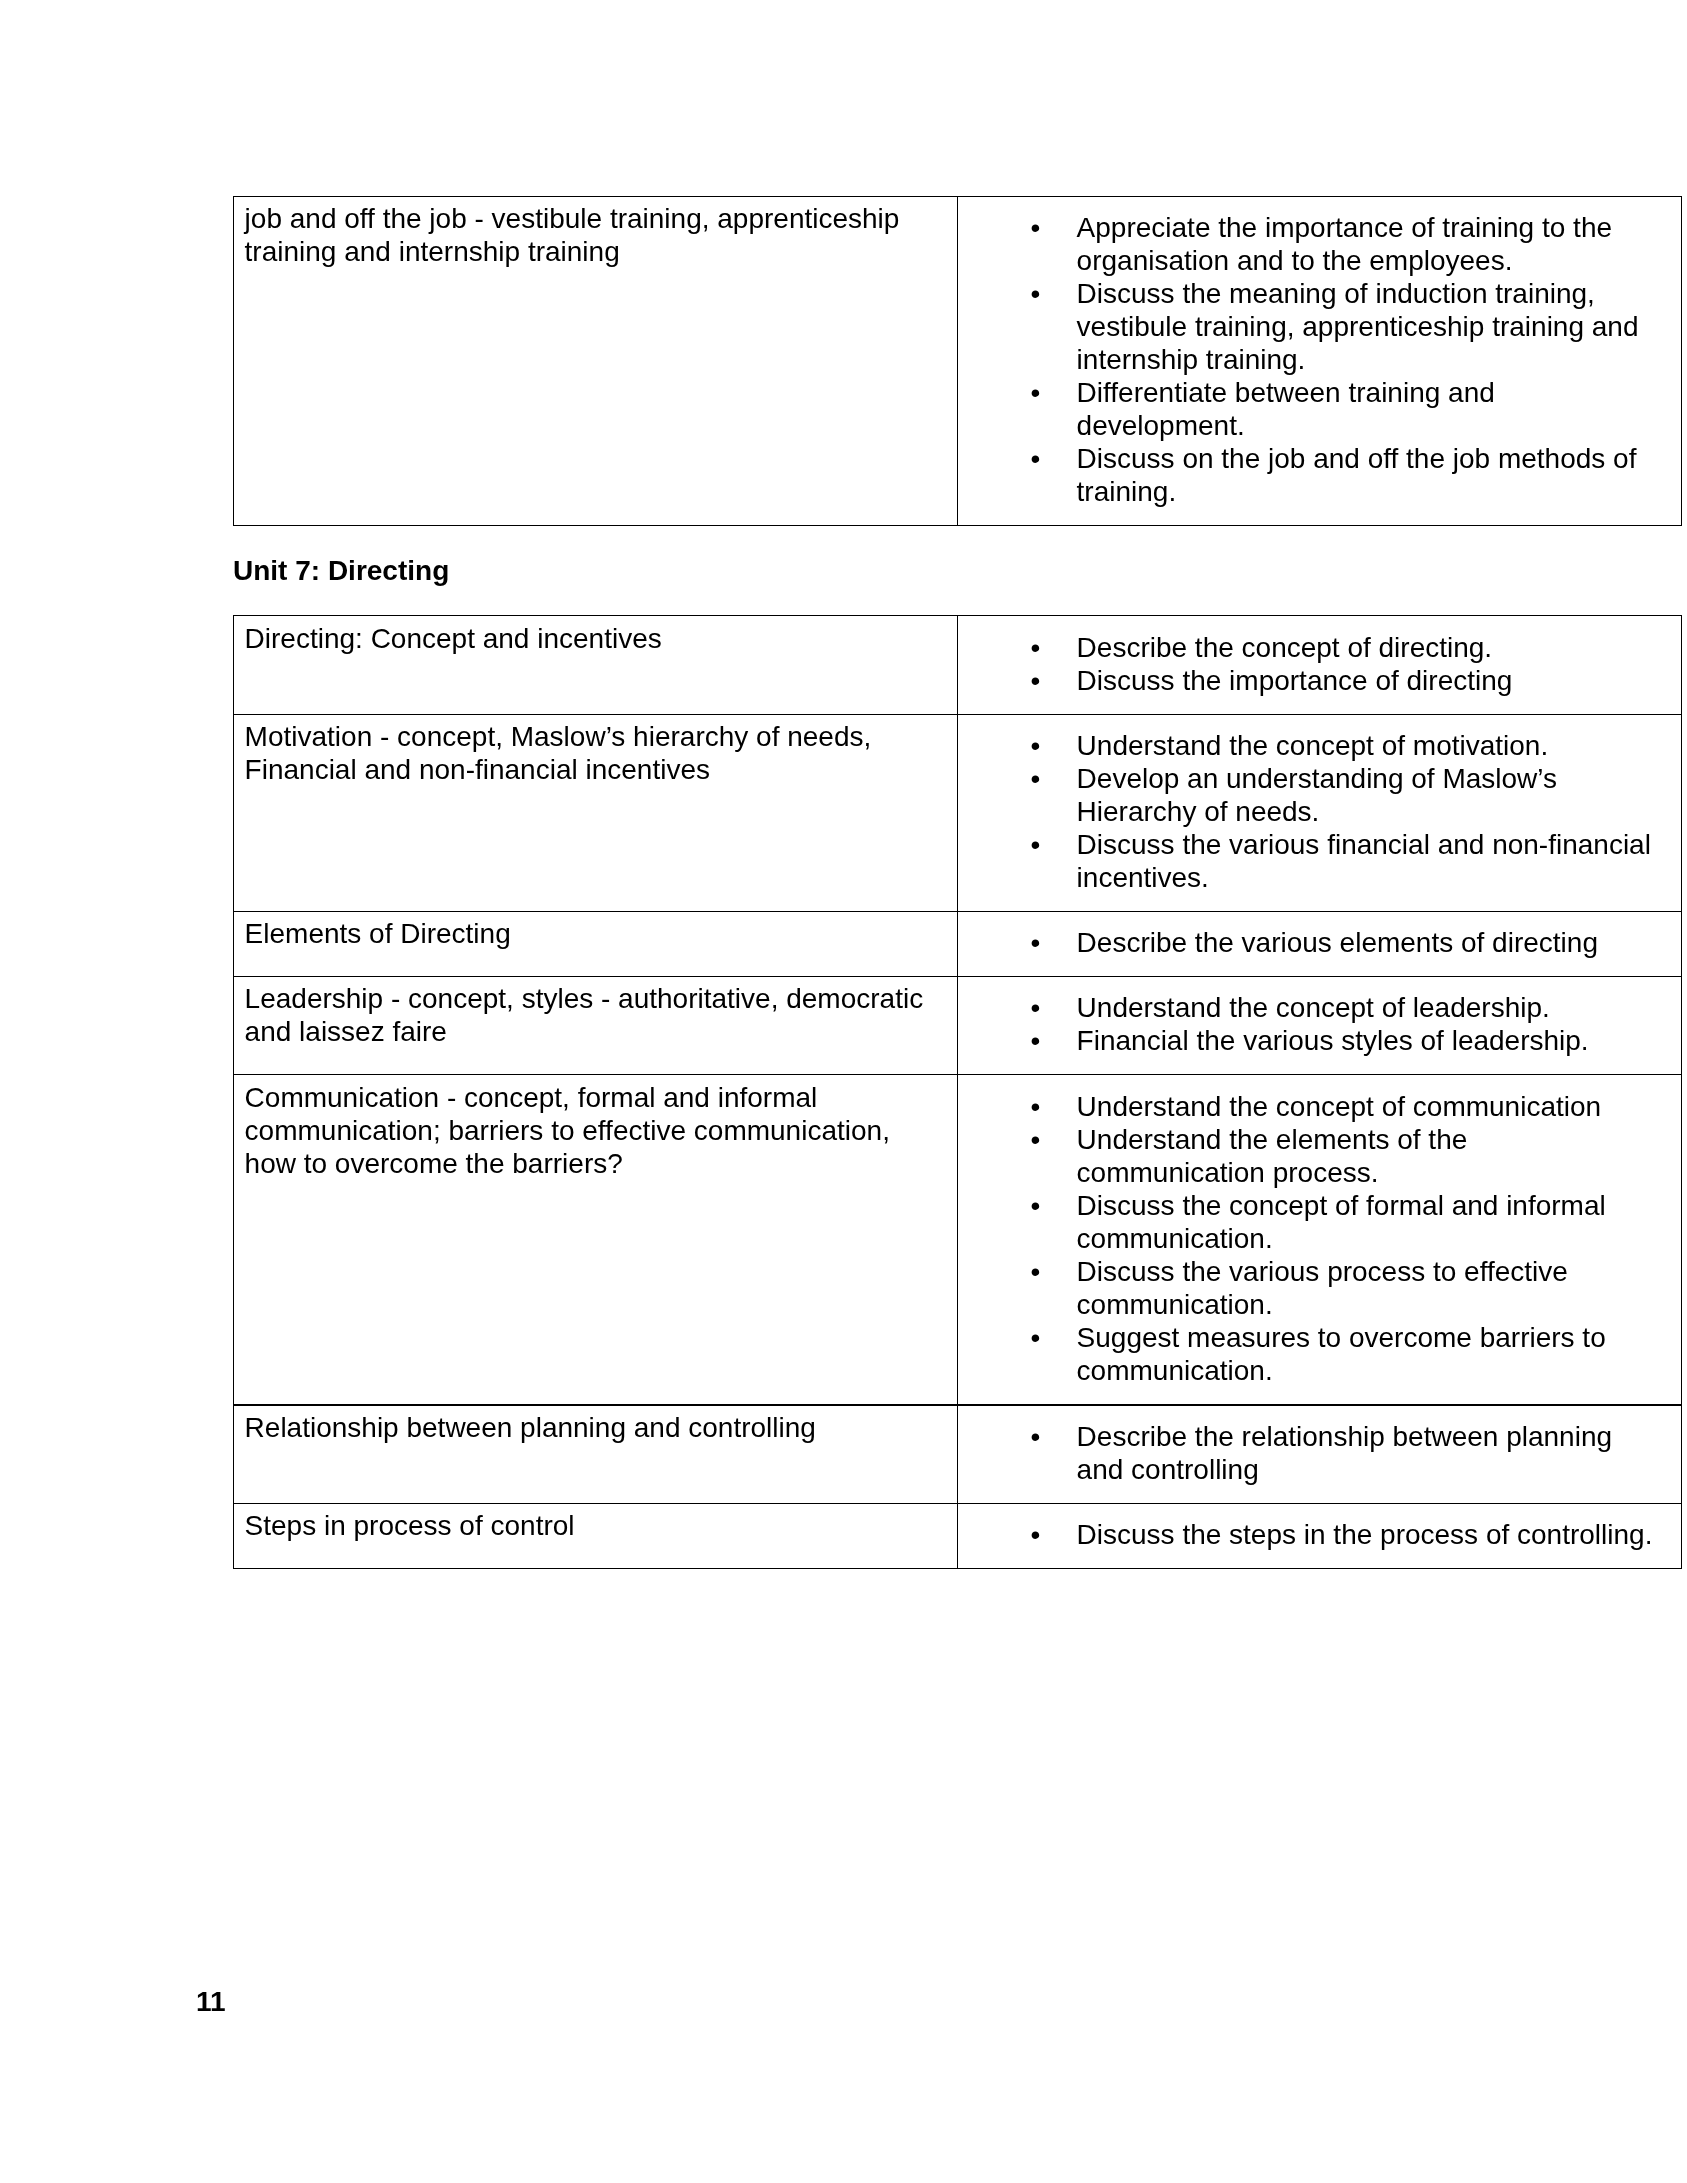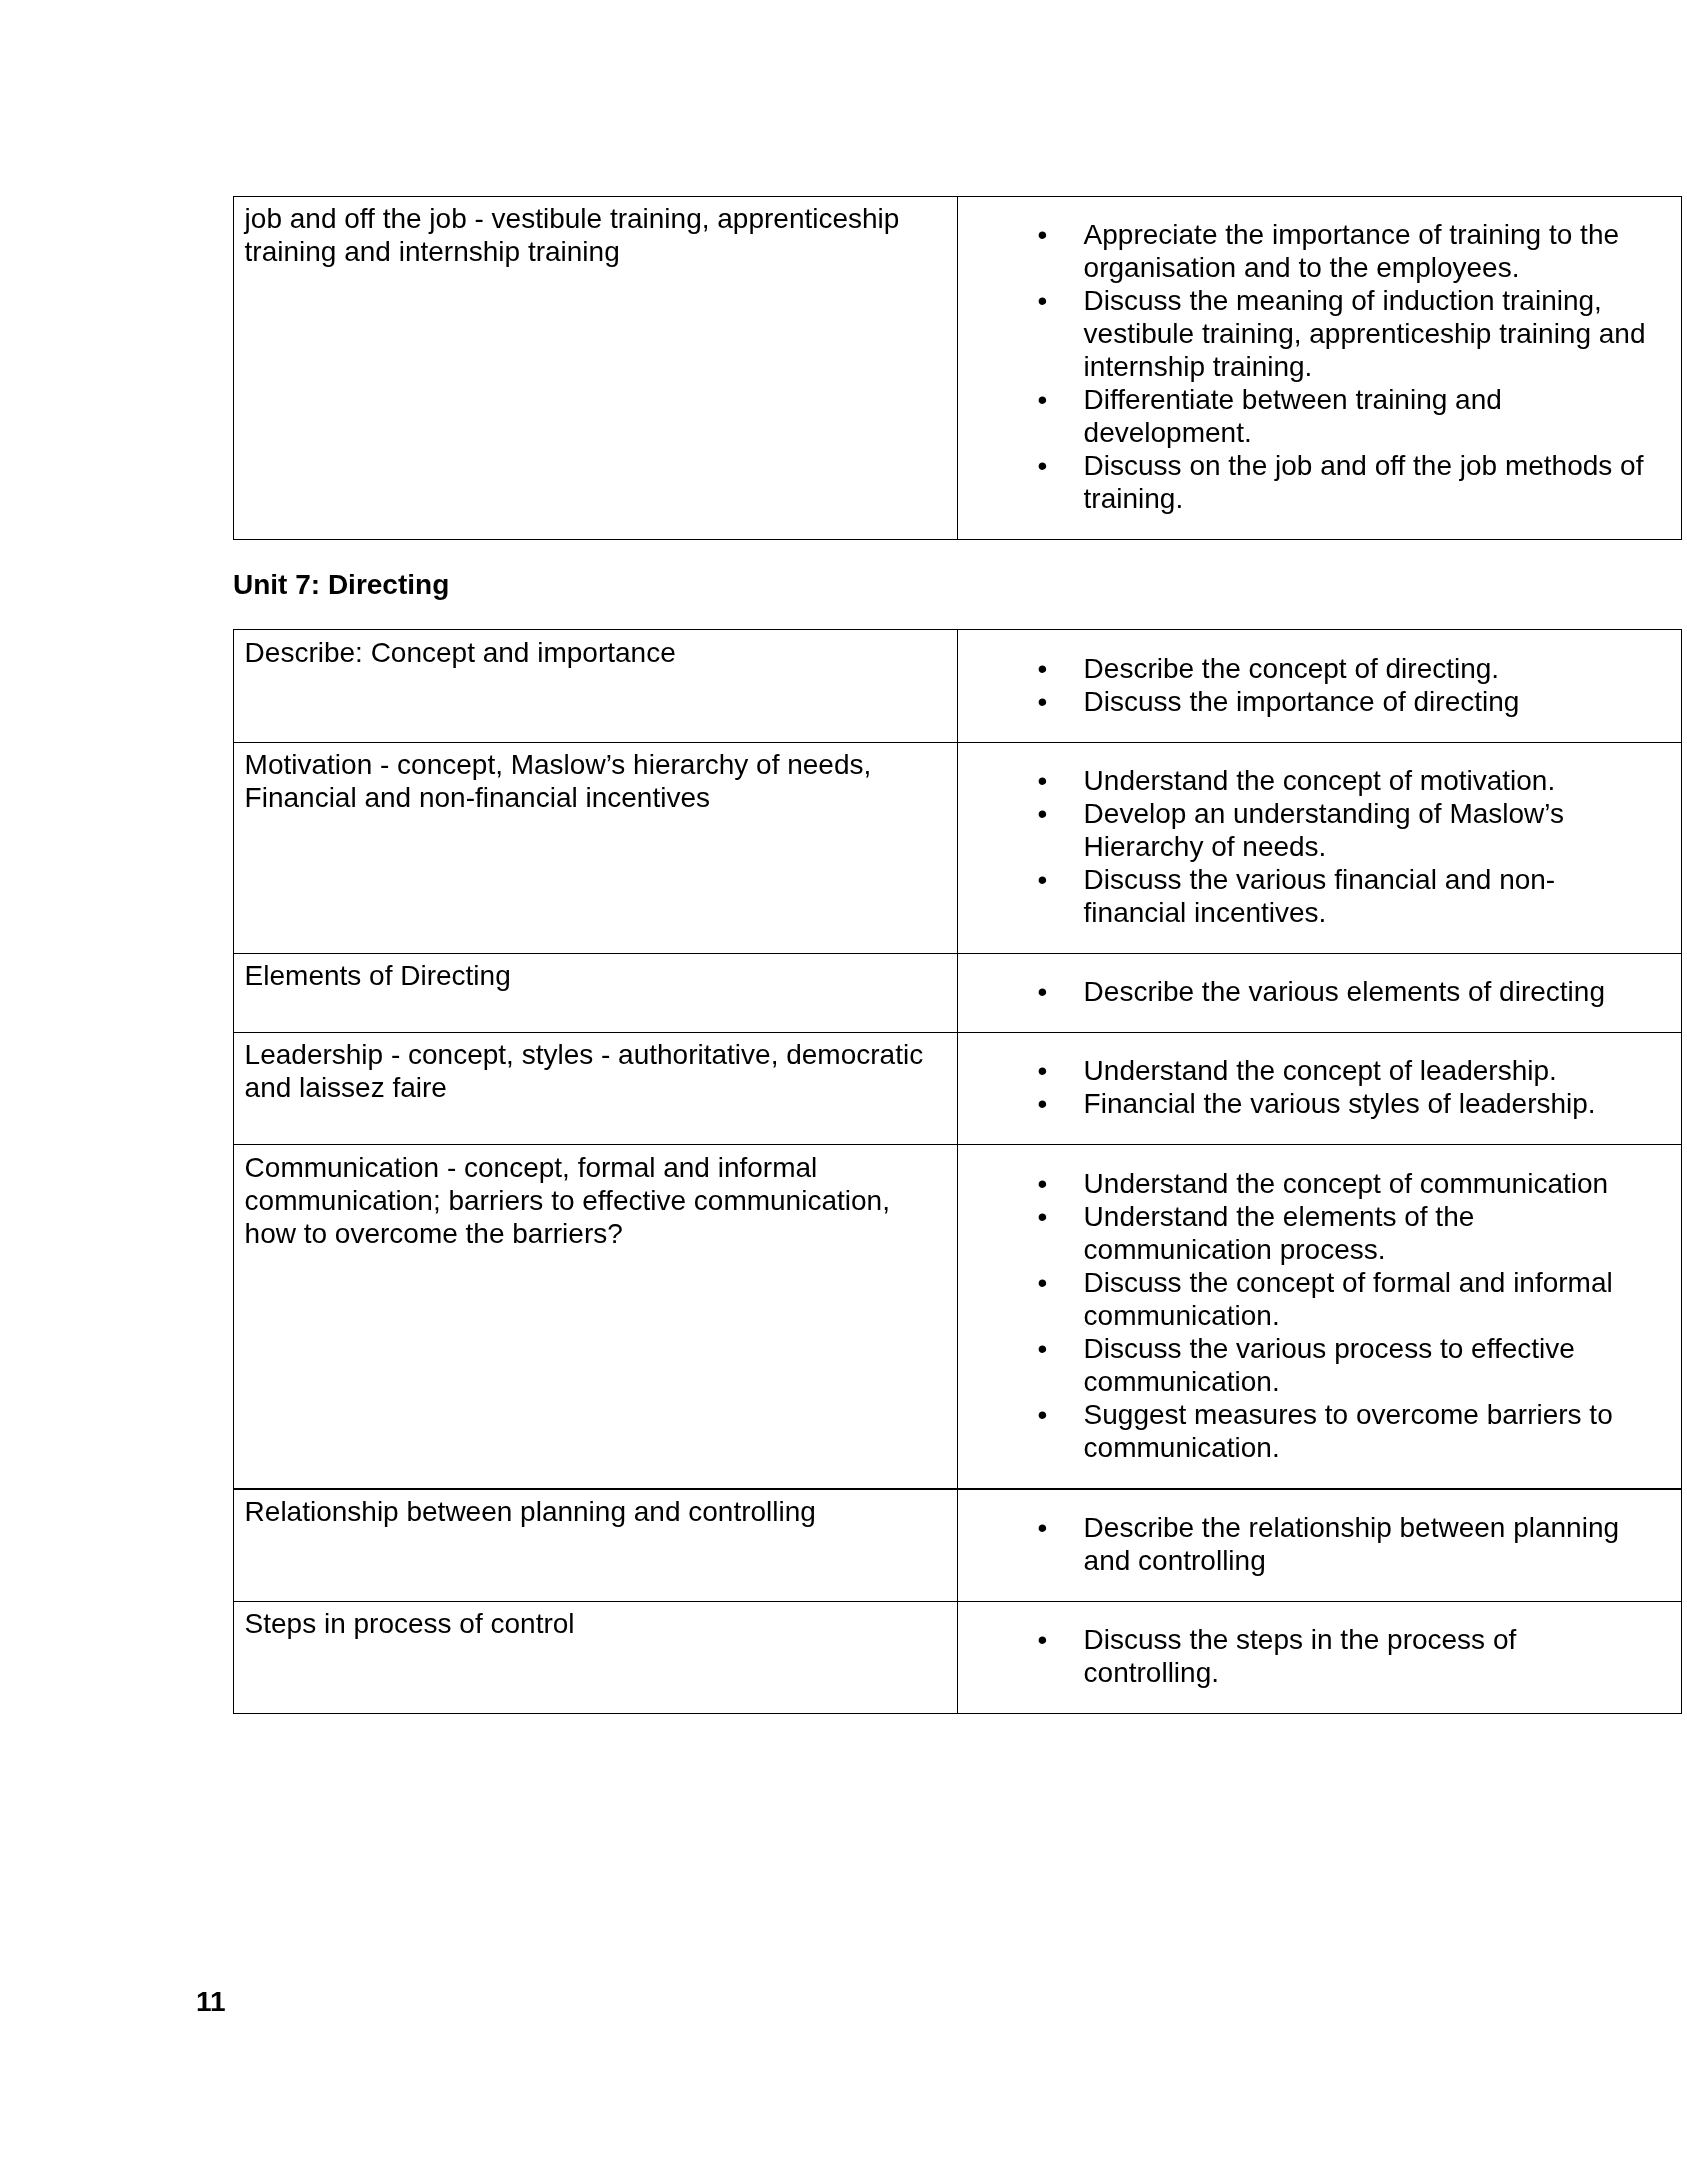--- a/index.html
+++ b/index.html
@@ -31,21 +31,21 @@
     border-collapse: collapse;
     table-layout: fixed;
   }
   table.syllabus-table td {
     border: 1.3px solid #000000;
     vertical-align: top;
     padding: 5.3px 12px 8px 10.6px;
   }
   td.topic-cell { width: 50%; }
   td.outcomes-cell { width: 50%; }
-  ul.outcomes { list-style: none; margin: 16px; padding: 0; }
+  ul.outcomes { list-style: none; margin: 9px; padding: 0; }
   li.outcome {
     position: relative;
     padding-left: 99px;
   }
   li.outcome::before {
     content: "\2022";
     position: absolute;
     left: 53px;
     top: 0;
   }
@@ -79,21 +79,21 @@
                 <li class="outcome">Discuss on the job and off the job methods of training.</li>
               </ul>
             </td>
           </tr>
         </tbody>
       </table>
       <h2 class="unit-heading">Unit 7: Directing</h2>
       <table class="syllabus-table">
         <tbody>
           <tr>
-            <td class="topic-cell">Describe: Concept and importance</td>
+            <td class="topic-cell">Directing: Concept and incentives</td>
             <td class="outcomes-cell">
               <ul class="outcomes">
                 <li class="outcome">Describe the concept of directing.</li>
                 <li class="outcome">Discuss the importance of directing</li>
               </ul>
             </td>
           </tr>
           <tr>
             <td class="topic-cell">Motivation - concept, Maslow’s hierarchy of needs, Financial and non-financial incentives</td>
             <td class="outcomes-cell">

